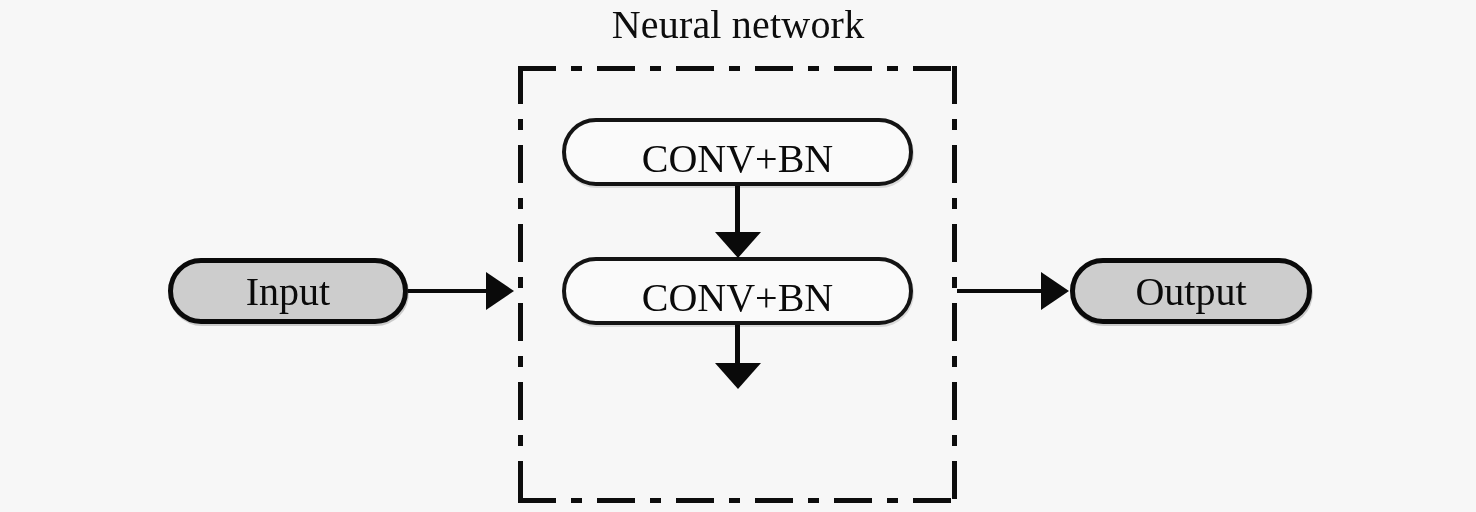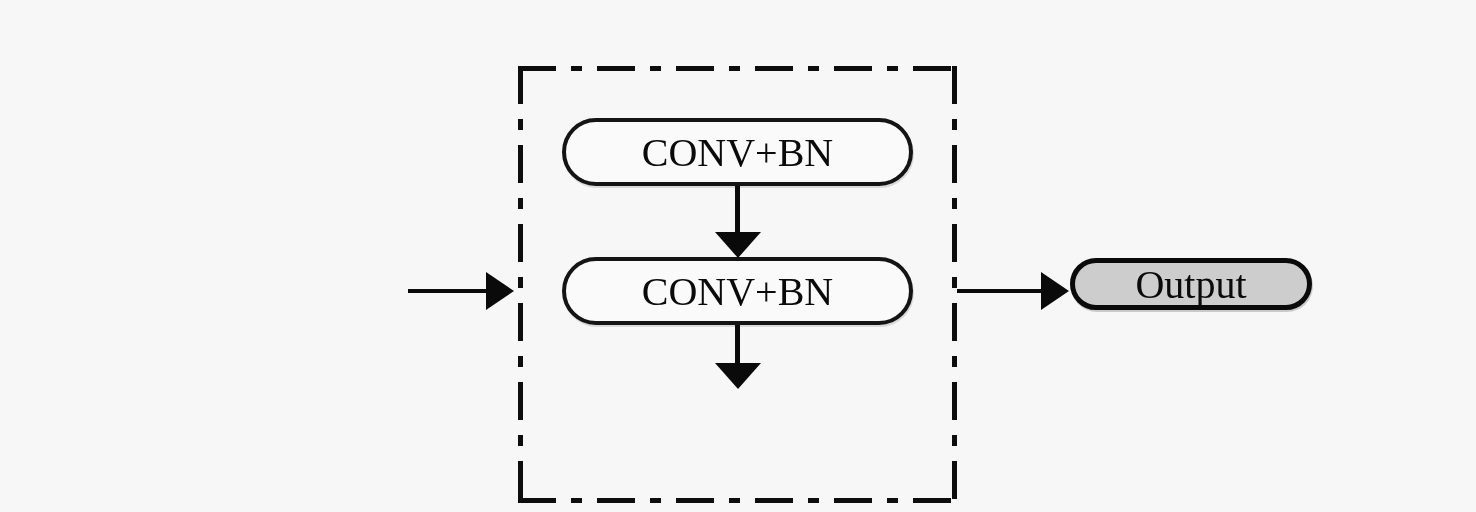--- a/index.html
+++ b/index.html
@@ -79,24 +79,25 @@
     background: #cdcdcd;
     font-size: 40px;
     box-shadow: 1px 2px 0 rgba(0,0,0,0.18);
   }
   .node-layer {
     border: 4px solid #141414;
     border-radius: 999px;
     background: #fafafa;
     font-size: 40px;
     box-shadow: 1px 2px 0 rgba(0,0,0,0.12);
+    align-items: flex-end;
   }
 
   #node-input  { left: 168px;  top: 258px; width: 240px; height: 66px; }
-  #node-output { left: 1070px; top: 258px; width: 242px; height: 52px; }
+  #node-output { left: 1070px; top: 258px; width: 242px; height: 66px; }
 
   #node-conv1  { left: 562px; top: 118px; width: 351px; height: 68px; }
   #node-conv2  { left: 562px; top: 257px; width: 351px; height: 68px; }
   #node-sigmoid{ left: 562px; top: 388px; width: 351px; height: 68px; }
 
   
   .arrow-h {
     position: absolute;
     height: 4px;
     background: #0a0a0a;
@@ -133,28 +134,32 @@
   #arrow-group-to-output { left: 957px; top: 289px; width: 86px; }
 
   #arrow-conv1-to-conv2 { left: 735px; top: 186px; height: 48px; }
   #arrow-conv2-to-sigmoid { left: 735px; top: 325px; height: 40px; }
 </style>
 </head>
 <body>
 
 <div id="canvas">
 
+  <div class="nn-title">Neural network</div>
 
   <div class="nn-group">
     <div class="edge edge-h edge-top"></div>
     <div class="edge edge-h edge-bottom"></div>
     <div class="edge edge-v edge-left"></div>
     <div class="edge edge-v edge-right"></div>
   </div>
 
+  <div class="node node-io" id="node-input">
+    <span>Input</span>
+  </div>
 
   <div class="node node-layer" id="node-conv1">
     <span>CONV+BN</span>
   </div>
 
   <div class="node node-layer" id="node-conv2">
     <span>CONV+BN</span>
   </div>
 
 

